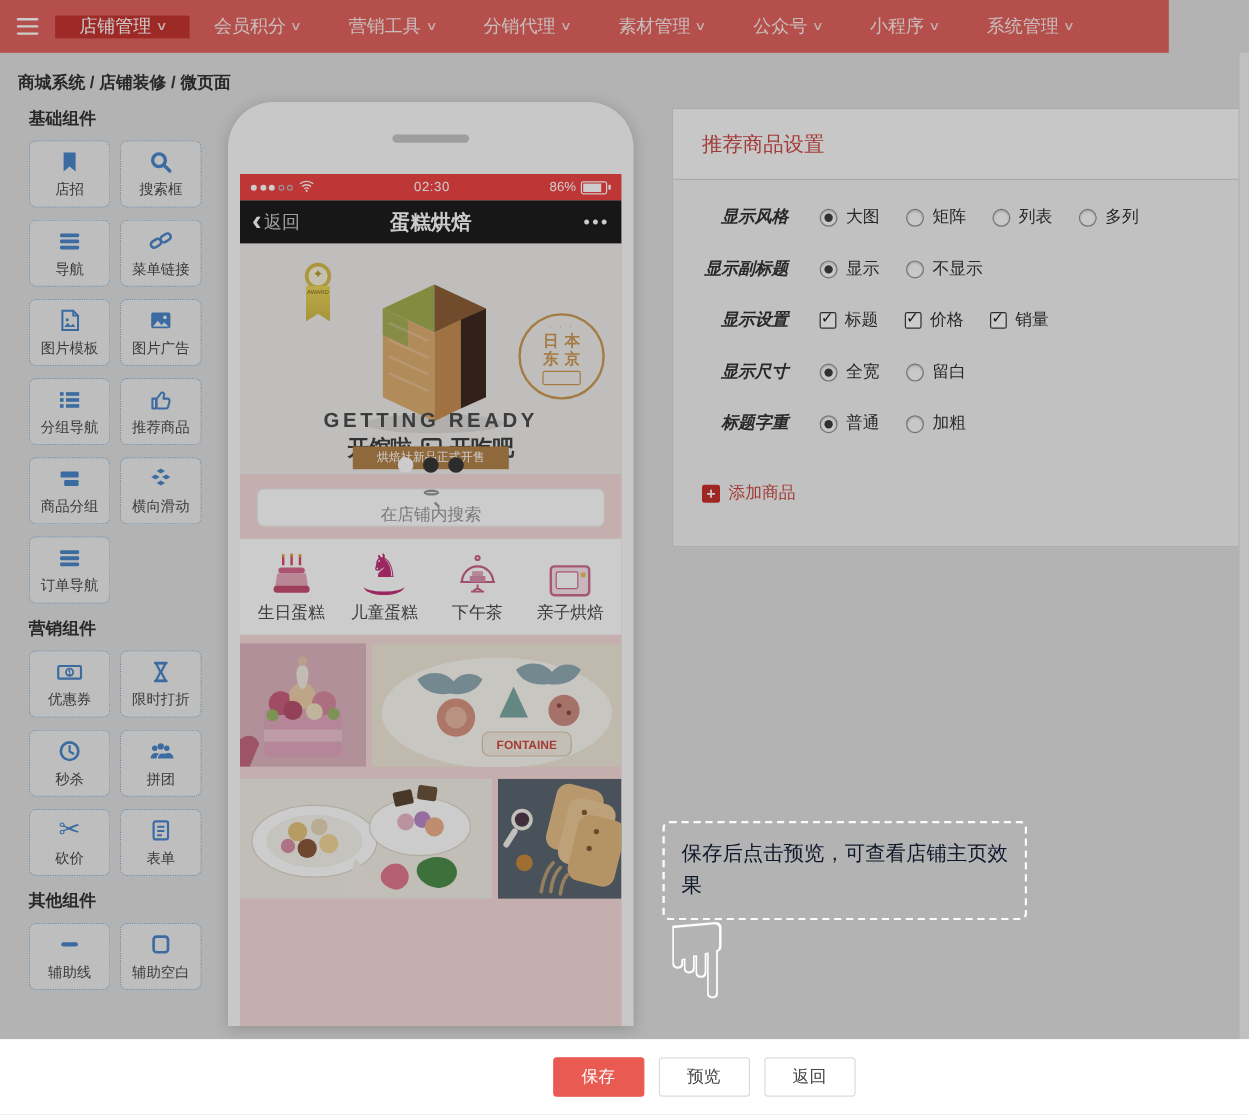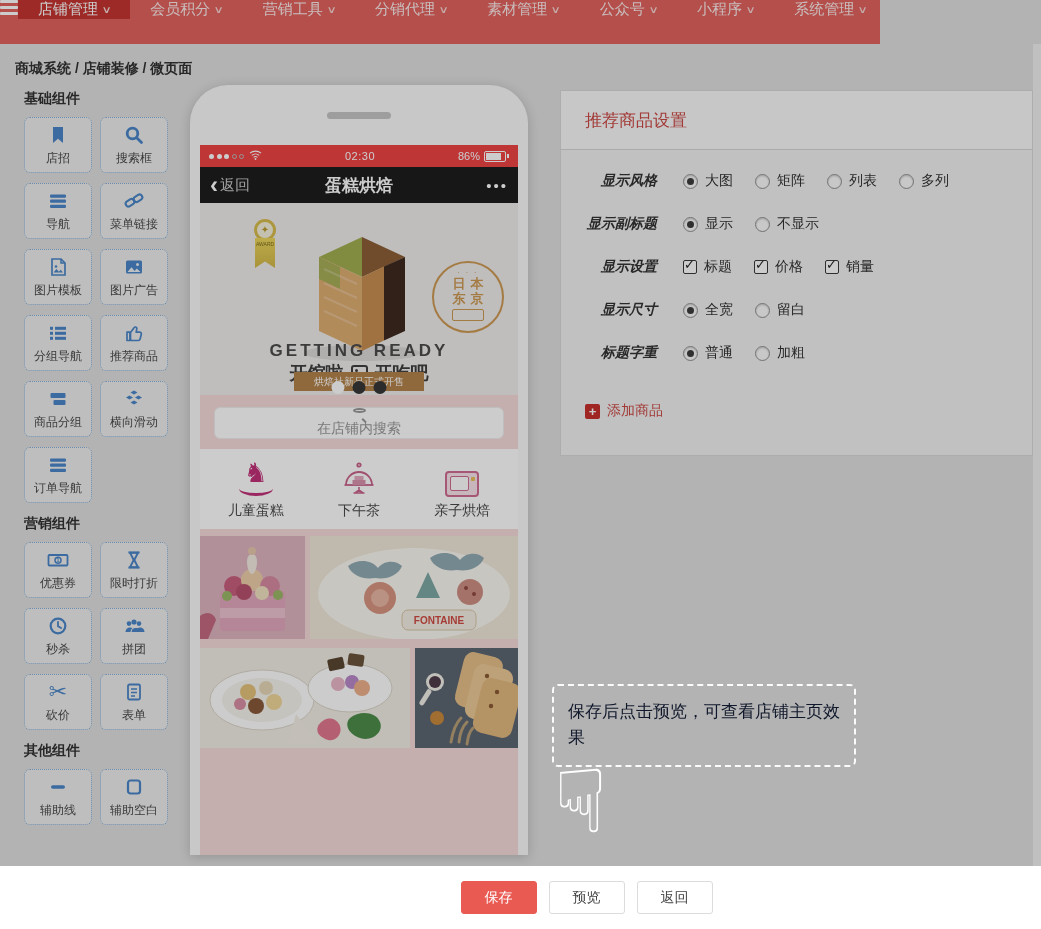--- a/index.html
+++ b/index.html
@@ -1,20 +1,20 @@
 <!DOCTYPE html>
 <html><head>
 <meta charset="utf-8">
 <style>
   html,body{margin:0;padding:0;}
   body{width:1041px;height:929px;position:relative;overflow:hidden;
        background:#e0e0e0;font-family:"Liberation Sans","DejaVu Sans",sans-serif;}
   
-  .topnav{position:absolute;top:0;left:0;width:880px;height:44px;background:#e2635e;
-          display:flex;align-items:flex-start;z-index:10;}
+  .topnav{position:absolute;top:0;left:0;width:974px;height:44px;background:#e2635e;
+          display:flex;align-items:center;z-index:10;}
   .hamburger{width:46px;display:flex;align-items:center;justify-content:center;cursor:pointer;}
   .hamburger .bars{display:flex;flex-direction:column;gap:3.5px;}
   .hamburger .bars i{display:block;width:18px;height:2.5px;background:#fff;border-radius:1px;}
   .nav-item{padding:0 20px;display:flex;align-items:center;gap:5px;color:rgba(255,255,255,.88);
             font-size:15px;cursor:pointer;white-space:nowrap;}
   .nav-item.active{background:#c53531;color:#fff;}
   .nav-item .caret{font-size:10px;opacity:.85;transform:scaleX(1.4);}
   
   .breadcrumb{position:absolute;top:60px;left:15px;font-size:14px;font-weight:bold;color:#333;z-index:5;}
   
@@ -443,20 +443,34 @@
     </div>
 
     <div class="searchsec">
       <div class="searchbox">
         <span class="mag"></span>
         <span>在店铺内搜索</span>
       </div>
     </div>
 
     <div class="cats">
+      <div class="cat">
+        <span class="cic">
+          <svg width="38" height="36" viewBox="0 0 38 36">
+            <path d="M12 3v7M19 2v8M26 3v7" stroke="#d6486e" stroke-width="2"></path>
+            <circle cx="12" cy="2" r="1.4" fill="#e8a04d"></circle>
+              <circle cx="19" cy="1.4" r="1.4" fill="#e8a04d"></circle>
+              <circle cx="26" cy="2" r="1.4" fill="#e8a04d"></circle>
+            <rect x="8" y="12" width="22" height="5" rx="2.5" fill="#d6688c"></rect>
+            <path d="M7 17h24l1.5 10h-27z" fill="#e9a8bc"></path>
+            <rect x="4" y="27" width="30" height="6" rx="3" fill="#c64e72"></rect>
+          </svg>
+          </span>
+        <span class="clb">生日蛋糕</span>
+      </div>
       <div class="cat">
         <span class="cic">
           <span class="horse">
               <span class="gl">♞</span>
               <span class="arc"></span>
             </span>
           </span>
         <span class="clb">儿童蛋糕</span>
       </div>
       <div class="cat">

